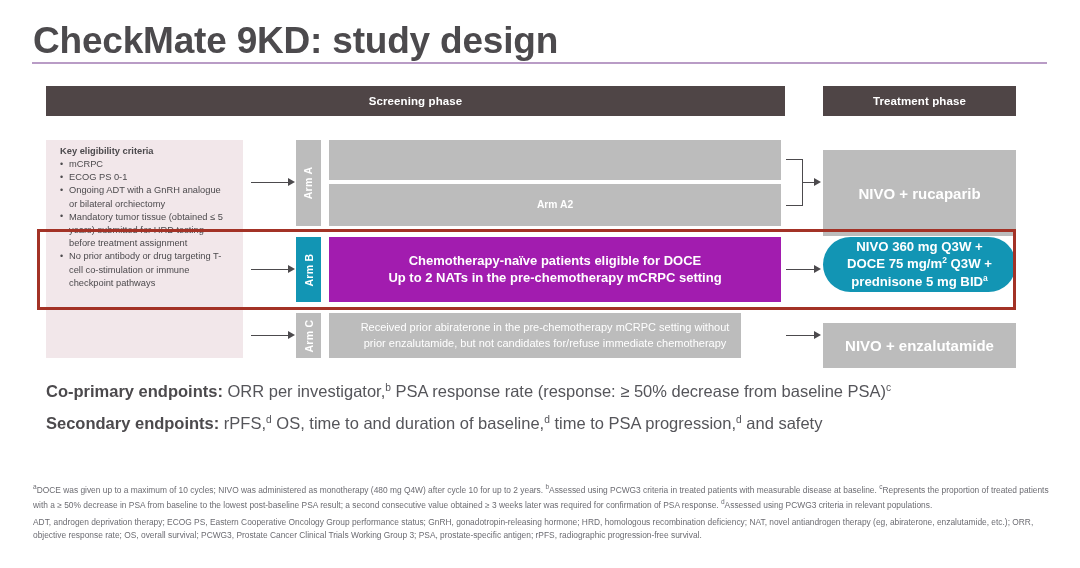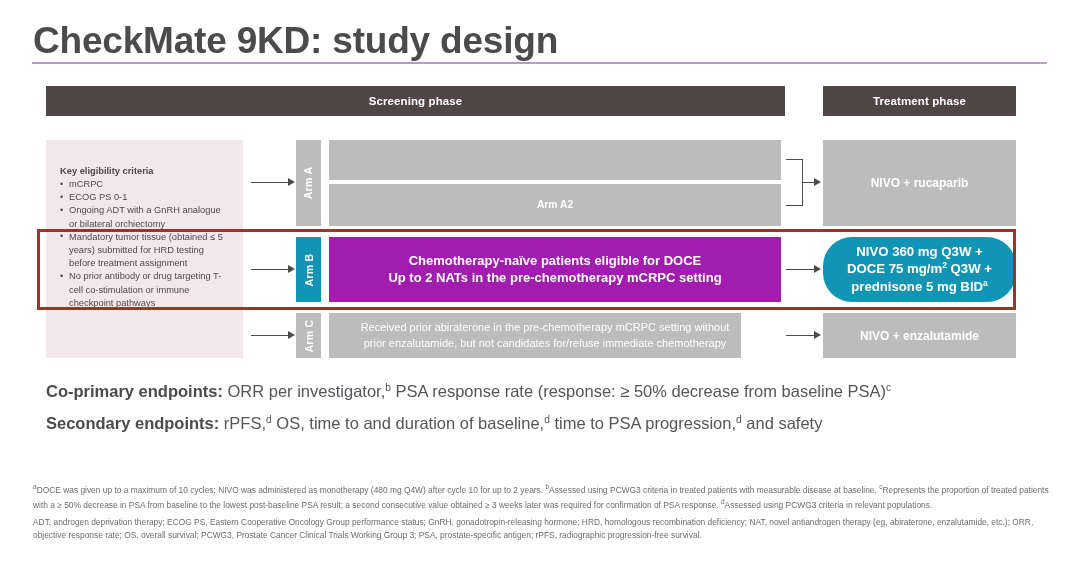--- a/index.html
+++ b/index.html
@@ -31,21 +31,21 @@
     font-size: 11.5px; font-weight: bold;
     display: flex; align-items: center; justify-content: center;
     letter-spacing: 0.1px;
   }
   .phase-screening { left: 0px; top: 0px; width: 739px; }
   .phase-treatment { left: 777px; top: 0px; width: 193px; }
 
   
   .elig {
     position: absolute; left: 0px; top: 54px; width: 197px; height: 218px;
-    background: #f2e7ea; padding: 26px 14px 10px 14px;
+    background: #f2e7ea; padding: 6px 14px 10px 14px;
   }
   .elig-title { font-size: 9.3px; font-weight: bold; color: #4c4a4d; margin-bottom: 2px; }
   .elig-list { list-style: none; }
   .elig-list li {
     font-size: 9.3px; color: #4c4a4d; line-height: 1.42;
     padding-left: 9px; position: relative;
   }
   .elig-list li::before {
     content: "\2022"; position: absolute; left: 0; top: -0.5px; font-size: 9px;
   }
@@ -71,21 +71,21 @@
   .desc-name { font-size: 10.3px; font-weight: bold; line-height: 1.35; }
   .desc-text { font-size: 11px; line-height: 1.38; }
   .desc.teal .desc-text { font-size: 13px; font-weight: bold; line-height: 1.3; }
 
   
   .trt {
     position: absolute; width: 193px;
     display: flex; align-items: center; justify-content: center;
     text-align: center; color: #ffffff;
   }
-  .trt.gray { background: #bcbcbc; font-size: 12px; font-weight: bold; }
+  .trt.gray { background: #bcbcbc; font-size: 15px; font-weight: bold; margin-top: 10px; }
   .trt.teal { background: #1295b4; font-size: 13.2px; font-weight: bold; line-height: 1.34; }
   .trt sup { font-size: 64%; vertical-align: super; }
   .trt .sub2 { font-size: 64%; vertical-align: super; }
 
   
   .highlight {
     position: absolute; left: -9px; top: 143px; width: 979px; height: 81px;
     border: 3px solid #a33226; background: transparent;
   }
 
@@ -155,21 +155,21 @@
 
     <div class="arm-label teal" style="left:250px; top:151px; height:65px;">
       <span>Arm B</span>
     </div>
 
     <div class="desc teal" style="left:283px; top:151px; width:452px; height:65px;">
       <div class="desc-text">Chemotherapy-naïve patients eligible for DOCE</div>
       <div class="desc-text">Up to 2 NATs in the pre-chemotherapy mCRPC setting</div>
     </div>
 
-    <div class="trt teal" style="left:777px; top:151px; height:65px; flex-direction:column;border-radius:29px;">
+    <div class="trt teal" style="left:777px; top:151px; height:55px; flex-direction:column;border-radius:29px;">
       <div>NIVO 360 mg Q3W +</div>
       <div>DOCE 75 mg/m<span class="sub2">2</span> Q3W +</div>
       <div>prednisone 5 mg BID<sup>a</sup></div>
     </div>
 
     <div class="highlight"></div>
 
     <div class="arm-label gray" style="left:250px; top:227px; height:45px;">
       <span>Arm C</span>
     </div>

